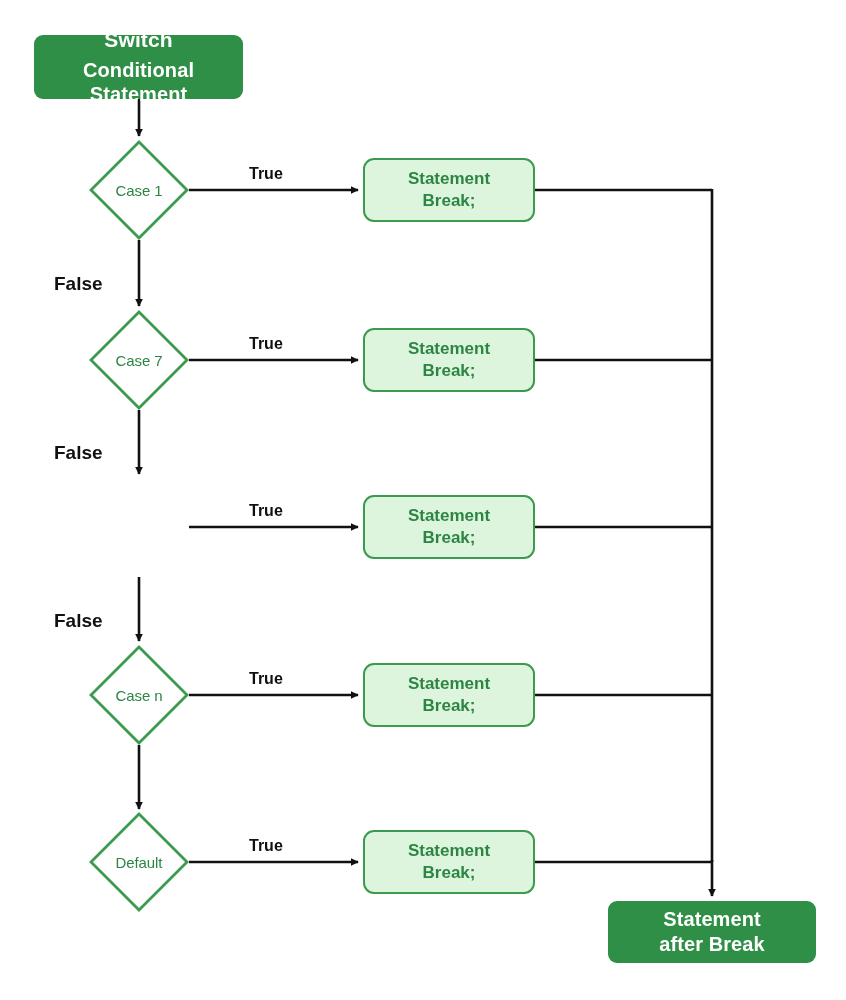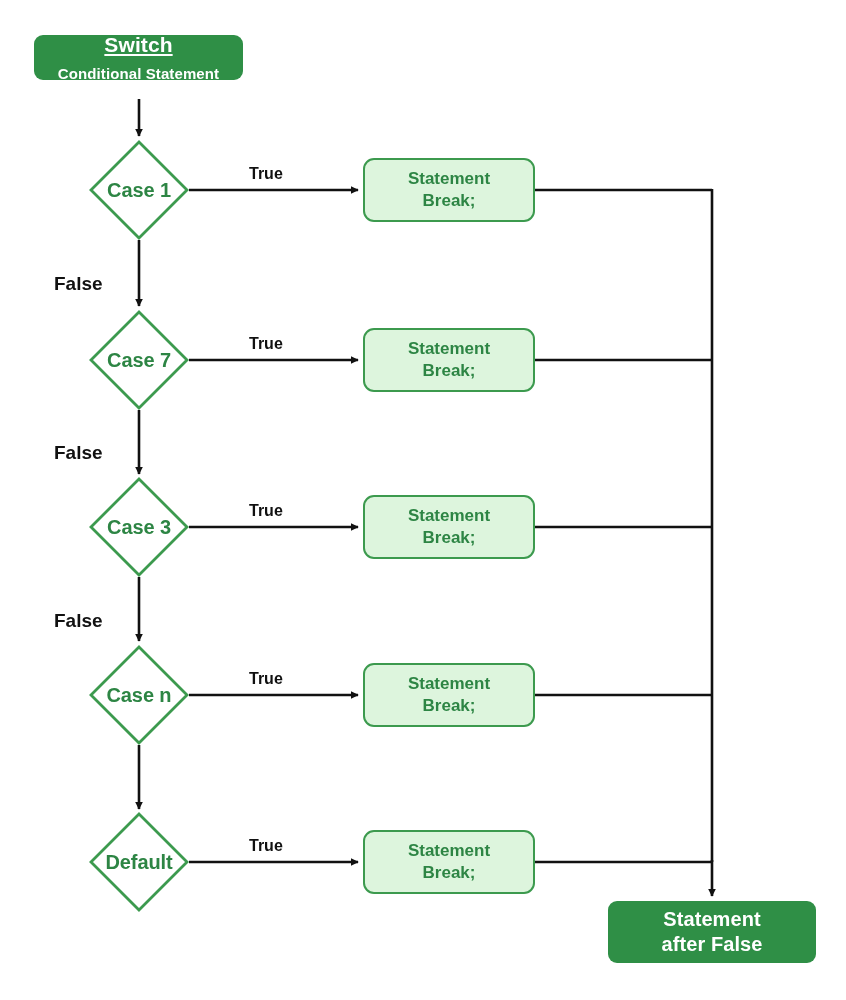--- a/index.html
+++ b/index.html
@@ -41,31 +41,30 @@
     justify-content: center;
     text-align: center;
     line-height: 1.18;
   }
   .term-box .t-main {
     font-size: 21px;
     font-weight: 700;
     letter-spacing: .1px;
   }
   .term-box .t-sub {
-    font-size: 15px;
+    font-size: 20px;
     font-weight: 700;
     letter-spacing: .1px;
     margin-top: 7px;
   }
   #switch-box {
     left: 34px;
     top: 35px;
     width: 209px;
-    height: 45px;
-    text-decoration: underline;
+    height: 64px;
   }
   #after-box {
     left: 608px;
     top: 901px;
     width: 208px;
     height: 62px;
   }
   #after-box .t-main {
     font-size: 20px;
     font-weight: 700;
@@ -112,22 +111,22 @@
   .diamond .dlabel {
     position: absolute;
     left: 0;
     top: 0;
     width: 100%;
     height: 100%;
     display: flex;
     align-items: center;
     justify-content: center;
     color: #2d8544;
-    font-size: 20px;
-    font-weight: 700;
+    font-size: 15px;
+    font-weight: 400;
     letter-spacing: -.1px;
   }
 
   
   .edge-label {
     position: absolute;
     color: #111111;
     font-weight: 700;
     white-space: nowrap;
   }
@@ -192,26 +191,20 @@
     <div class="dlabel">Case 1</div>
   </div>
 
   <div class="diamond" style="top:310px">
     <svg class="dshape" viewBox="0 0 100 100">
       <polygon points="50,2 98,50 50,98 2,50" fill="#ffffff" stroke="#3c9a4e" stroke-width="2.8"></polygon>
     </svg>
     <div class="dlabel">Case 7</div>
   </div>
 
-  <div class="diamond" style="top:477px">
-    <svg class="dshape" viewBox="0 0 100 100">
-      <polygon points="50,2 98,50 50,98 2,50" fill="#ffffff" stroke="#3c9a4e" stroke-width="2.8"></polygon>
-    </svg>
-    <div class="dlabel">Case 3</div>
-  </div>
 
   <div class="diamond" style="top:812px">
     <svg class="dshape" viewBox="0 0 100 100">
       <polygon points="50,2 98,50 50,98 2,50" fill="#ffffff" stroke="#3c9a4e" stroke-width="2.8"></polygon>
     </svg>
     <div class="dlabel">Default</div>
   </div>
 
   <div class="diamond" style="top:645px">
     <svg class="dshape" viewBox="0 0 100 100">
@@ -250,16 +243,16 @@
   <div class="edge-label lab-true" style="top:502px">True</div>
   <div class="edge-label lab-true" style="top:670px">True</div>
   <div class="edge-label lab-true" style="top:837px">True</div>
 
   <div class="edge-label lab-false" style="top:264px">False</div>
   <div class="edge-label lab-false" style="top:433px">False</div>
   <div class="edge-label lab-false" style="top:601px">False</div>
 
   <div class="term-box" id="after-box">
     <div class="t-main">Statement</div>
-    <div class="t-main second">after False</div>
+    <div class="t-main second">after Break</div>
   </div>
 
 </div>
 
 </body></html>

